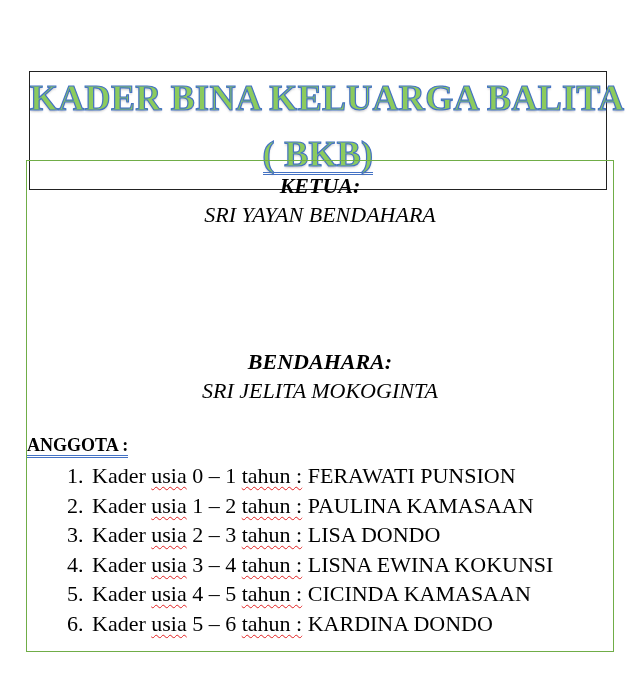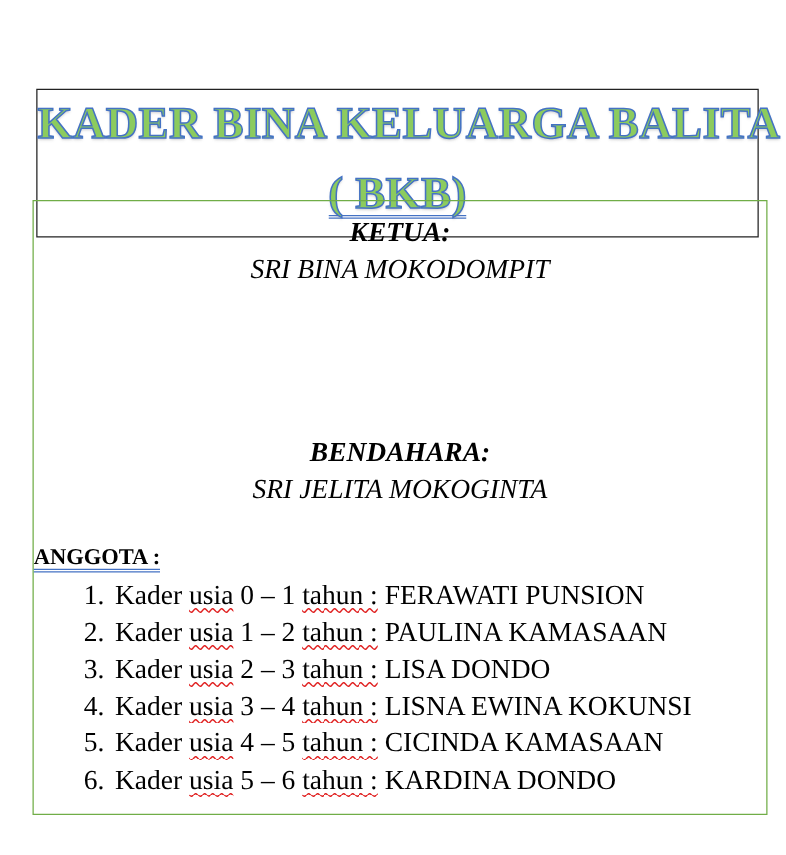--- a/index.html
+++ b/index.html
@@ -118,21 +118,21 @@
   <div class="title-line l1">KADER BINA KELUARGA BALITA</div>
   <div class="title-line l2">
     <span>( BKB)</span>
   </div>
 </div>
 
 <div class="content-box">
 
   <div class="role" style="top:10px;">
     <span class="label">KETUA:</span>
-    <span class="name">SRI BINA MOKODOMPIT</span>
+    <span class="name">SRI YAYAN BENDAHARA</span>
   </div>
 
 
   <div class="role" style="top:186px;">
     <span class="label">BENDAHARA:</span>
     <span class="name">SRI JELITA MOKOGINTA</span>
   </div>
 
   <div class="anggota-head">
     <span>ANGGOTA :</span>

